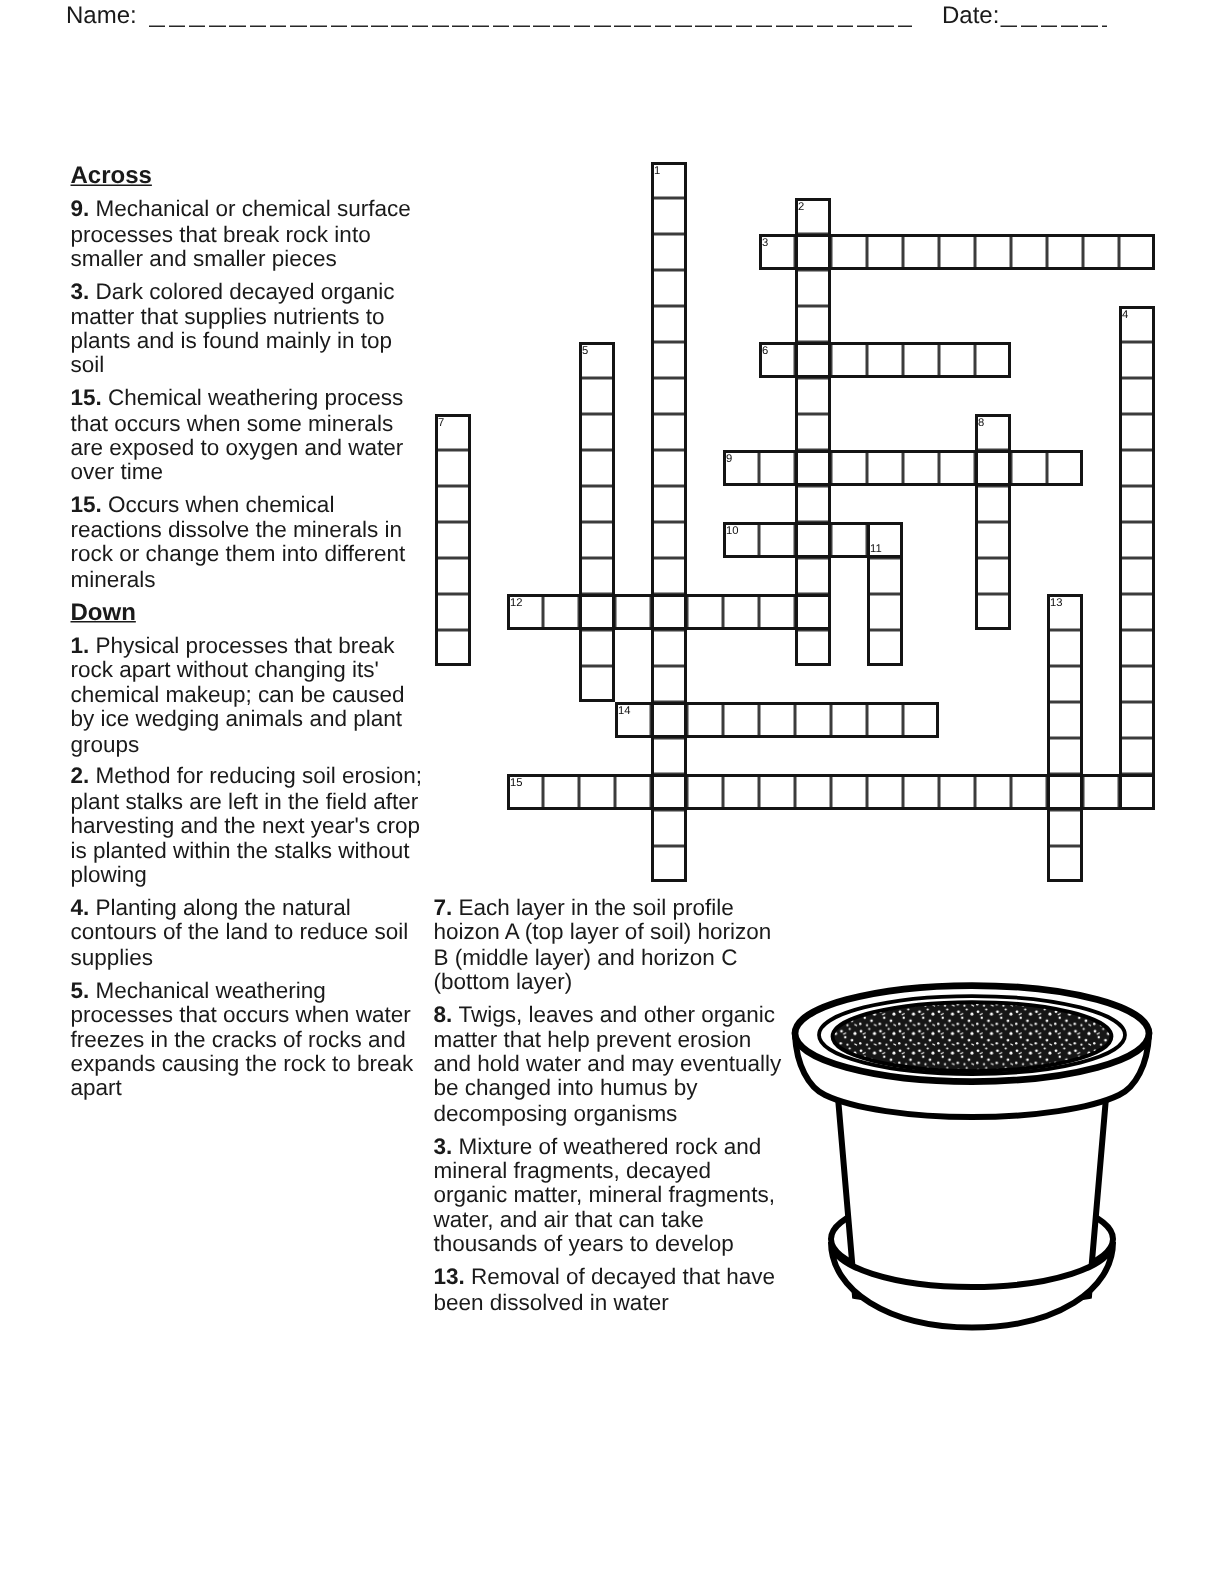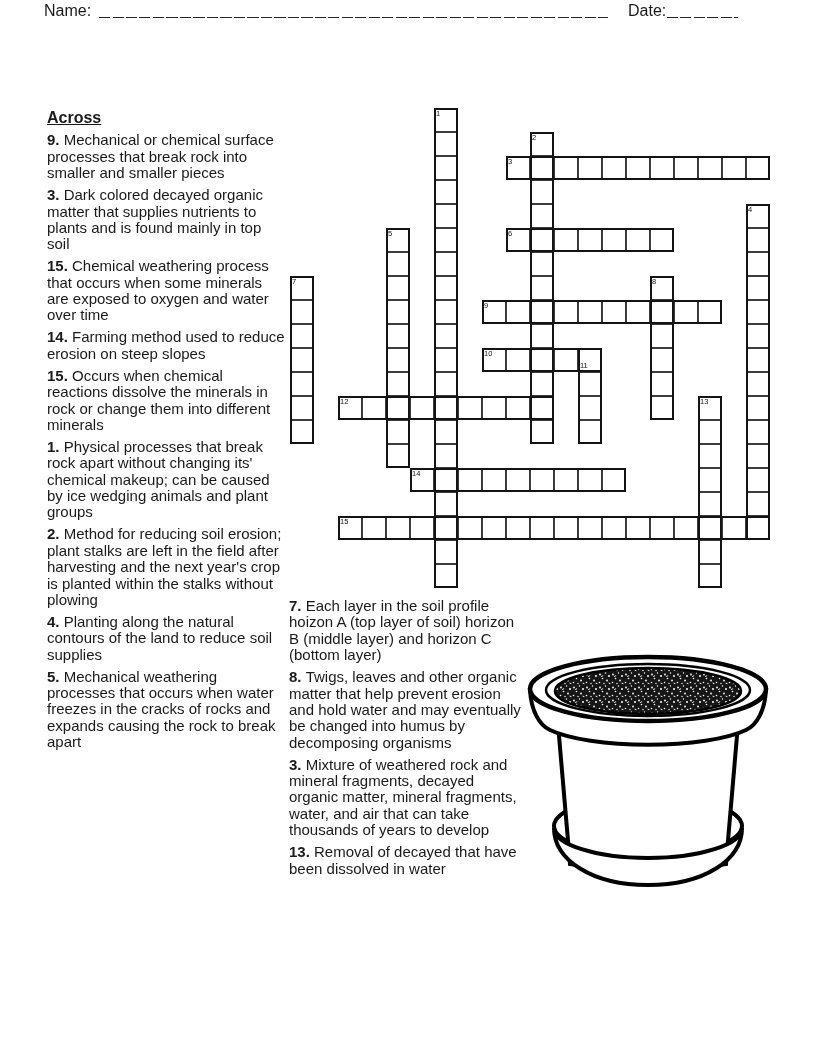--- a/index.html
+++ b/index.html
@@ -206,23 +206,23 @@
       <div class="gnum" style="left: 120px; top: 360px;">14</div>
       <div class="gnum" style="left: 48px; top: 408px;">15</div>
     </div>
 
   <div id="left-clues" class="cluecol">
     <p class="cluehead">Across</p>
     <div id="across-list">
         <div class="clue"><span class="cnum">9. </span><span>Mechanical or chemical surface processes that break rock into smaller and smaller pieces</span></div>
         <div class="clue"><span class="cnum">3. </span><span>Dark colored decayed organic matter that supplies nutrients to plants and is found mainly in top soil</span></div>
         <div class="clue"><span class="cnum">15. </span><span>Chemical weathering process that occurs when some minerals are exposed to oxygen and water over time</span></div>
-        <div class="clue"><span class="cnum">14. </span><span>Farming method used to reduce erosion on steep slopes</span></div>
         <div class="clue"><span class="cnum">15. </span><span>Occurs when chemical reactions dissolve the minerals in rock or change them into different minerals</span></div>
       </div>
+    <p class="cluehead downhead">Down</p>
     <div id="down-list-left">
         <div class="clue"><span class="cnum">1. </span><span>Physical processes that break rock apart without changing its' chemical makeup; can be caused by ice wedging animals and plant groups</span></div>
         <div class="clue"><span class="cnum">2. </span><span>Method for reducing soil erosion; plant stalks are left in the field after harvesting and the next year's crop is planted within the stalks without plowing</span></div>
         <div class="clue"><span class="cnum">4. </span><span>Planting along the natural contours of the land to reduce soil supplies</span></div>
         <div class="clue"><span class="cnum">5. </span><span>Mechanical weathering processes that occurs when water freezes in the cracks of rocks and expands causing the rock to break apart</span></div>
       </div>
   </div>
 
   <div id="mid-clues" class="cluecol">
     <div id="down-list-mid">

